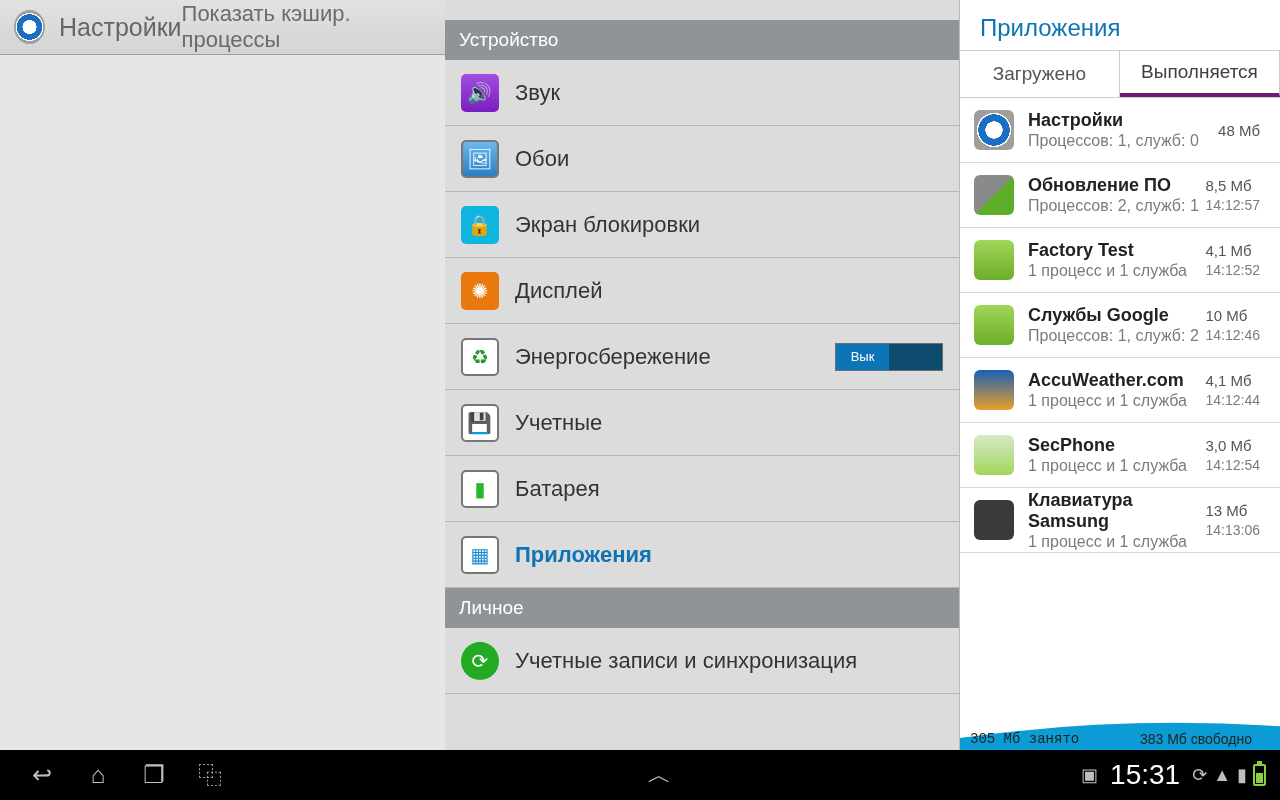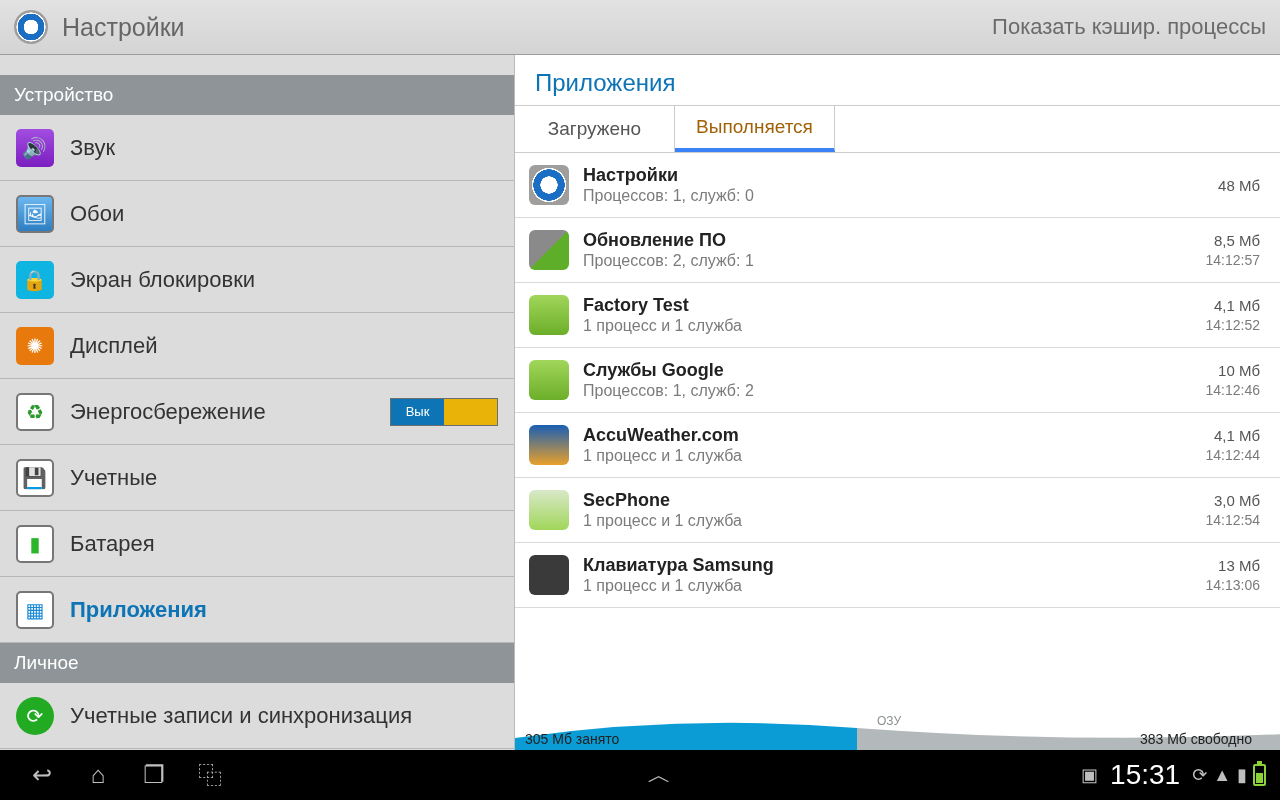--- a/index.html
+++ b/index.html
@@ -1,75 +1,75 @@
 <!DOCTYPE html>
 <html><head>
 <meta charset="utf-8">
 <style>
 * { margin:0; padding:0; box-sizing:border-box; font-family:Arial,Helvetica,sans-serif; }
 html,body { width:1280px; height:800px; overflow:hidden; background:#000; }
 
-.app { width:1280px; height:750px; background:#e6e6e6; display:flex; flex-direction:column; }
+.app { width:1280px; height:750px; background:#e6e6e6; display:flex; flex-direction:row; }
 
 
 .actionbar { height:55px; background:linear-gradient(#e2e2e2,#d4d4d4); border-bottom:1px solid #9d9d9d; display:flex; align-items:center; padding:0 14px; }
 .ab-icon { width:34px; height:34px; border-radius:50%; background:radial-gradient(circle,#fff 30%,#1a6fc4 31%,#1a6fc4 55%,#fff 56%,#fff 60%,#a09d9d 61%); display:flex; align-items:center; justify-content:center; margin-right:14px; }
 .ab-title { font-size:25px; color:#666; flex:1; }
 .ab-right { font-size:22px; color:#6b6b6b; }
 
 .cols { flex:1; display:flex; min-height:0; }
 .left { width:514px; background:#dcdcdc; position:relative; display:flex; flex-direction:column; overflow:hidden; }
 .right { flex:1; background:#fff; display:flex; flex-direction:column; border-left:1px solid #bbb; }
 
 
 .section-hdr { background:#8e9498; color:#fff; font-size:19px; padding:9px 14px; }
 .row { display:flex; align-items:center; height:66px; padding:0 16px; border-bottom:1px solid #b7b7b7; position:relative; }
 .row.sel::after { content:""; position:absolute; right:-12px; top:50%; margin-top:-11px; width:0; height:0; border-top:11px solid transparent; border-bottom:11px solid transparent; border-left:11px solid #dcdcdc; filter:drop-shadow(2px 0 0 rgba(0,0,0,.14)); }
 .row-icon { width:38px; height:38px; margin-right:16px; border-radius:5px; display:flex; align-items:center; justify-content:center; }
 .row-label { font-size:22px; color:#333; }
 .row.sel .row-label { color:#0d74b5; font-weight:bold; }
 
-.toggle { margin-left:auto; width:108px; height:28px; background:#eab308; display:flex; border:1px solid #6c6f71; }
+.toggle { margin-left:auto; width:108px; height:28px; background:#0c4a6e; display:flex; border:1px solid #6c6f71; }
 .toggle .half { flex:1; display:flex; align-items:center; justify-content:center; font-size:13px; color:#fff; }
 .toggle .on { background:#0d74b5; }
 
 
 .ic { font-size:20px; color:#fff; }
 .i-sound { background:linear-gradient(#a24de0,#7b1ec0); }
 .i-wall  { background:linear-gradient(#6cb7f0,#2c7ec2); border:2px solid #777; }
 .i-lock  { background:#0db5e0; }
 .i-disp  { background:#e87a0d; }
 .i-power { background:#fff; border:2px solid #777;}
 .i-mem   { background:#fff; border:2px solid #777;}
 .i-bat   { background:#fff; border:2px solid #777;}
 .i-apps  { background:#fff; border:2px solid #777;}
 .i-sync  { background:#22aa22; border-radius:50%;}
 
 
 .r-head { font-size:24px; color:#0d74b5; padding:14px 20px 8px; }
 .tabbar { height:48px; border-top:1px solid #ccc; border-bottom:1px solid #ccc; display:flex; }
 .tab { width:160px; display:flex; align-items:center; justify-content:center; font-size:19px; color:#555; border-right:1px solid #ccc; }
 .tab.all { flex:1; border-right:none; }
-.tab.active { color:#a16207; border-bottom:4px solid #3b82f6; }
+.tab.active { color:#404040; border-bottom:4px solid #701a75; }
 
 .applist { flex:1; overflow:hidden; }
 .aprow { display:flex; align-items:center; height:65px; padding:0 20px 0 14px; border-bottom:1px solid #d9d9d9; }
 .apicon { width:40px; height:40px; margin-right:14px; border-radius:6px; }
 .apnames { flex:1; }
 .apnames .n { font-size:18px; font-weight:bold; color:#222; }
 .apnames .s { font-size:16px; color:#7b7b7b; margin-top:1px; }
-.apright { text-align:right; }
+.apright { text-align:left; }
 .apright .m { font-size:15px; color:#555; }
 .apright .t { font-size:14px; color:#7b7b7b; margin-top:3px; }
 
 
 .rambar { height:40px; position:relative; }
 .rambar svg{position:absolute;top:0;left:0;}
 .ramtxt { position:absolute; bottom:3px; font-size:14px; color:#222; }
-.ramtxt.l { left:10px; }
+.ramtxt.l { left:10px;font-family:Liberation Mono, monospace; }
 .ramtxt.r { right:28px; }
 
 
 .nav { height:50px; width:1280px; background:#000; display:flex; align-items:center; padding:0 14px; color:#fff; }
 .navbtn { width:56px; height:40px; display:flex; align-items:center; justify-content:center; font-size:24px; color:#bfbfbf; }
 .navcenter { flex:1; display:flex; justify-content:center; }
 .navright { display:flex; align-items:center; gap:6px; }
 .clock { font-size:28px; color:#fff; margin:0 6px;}
 .tray { font-size:18px; color:#bfbfbf; }
 

